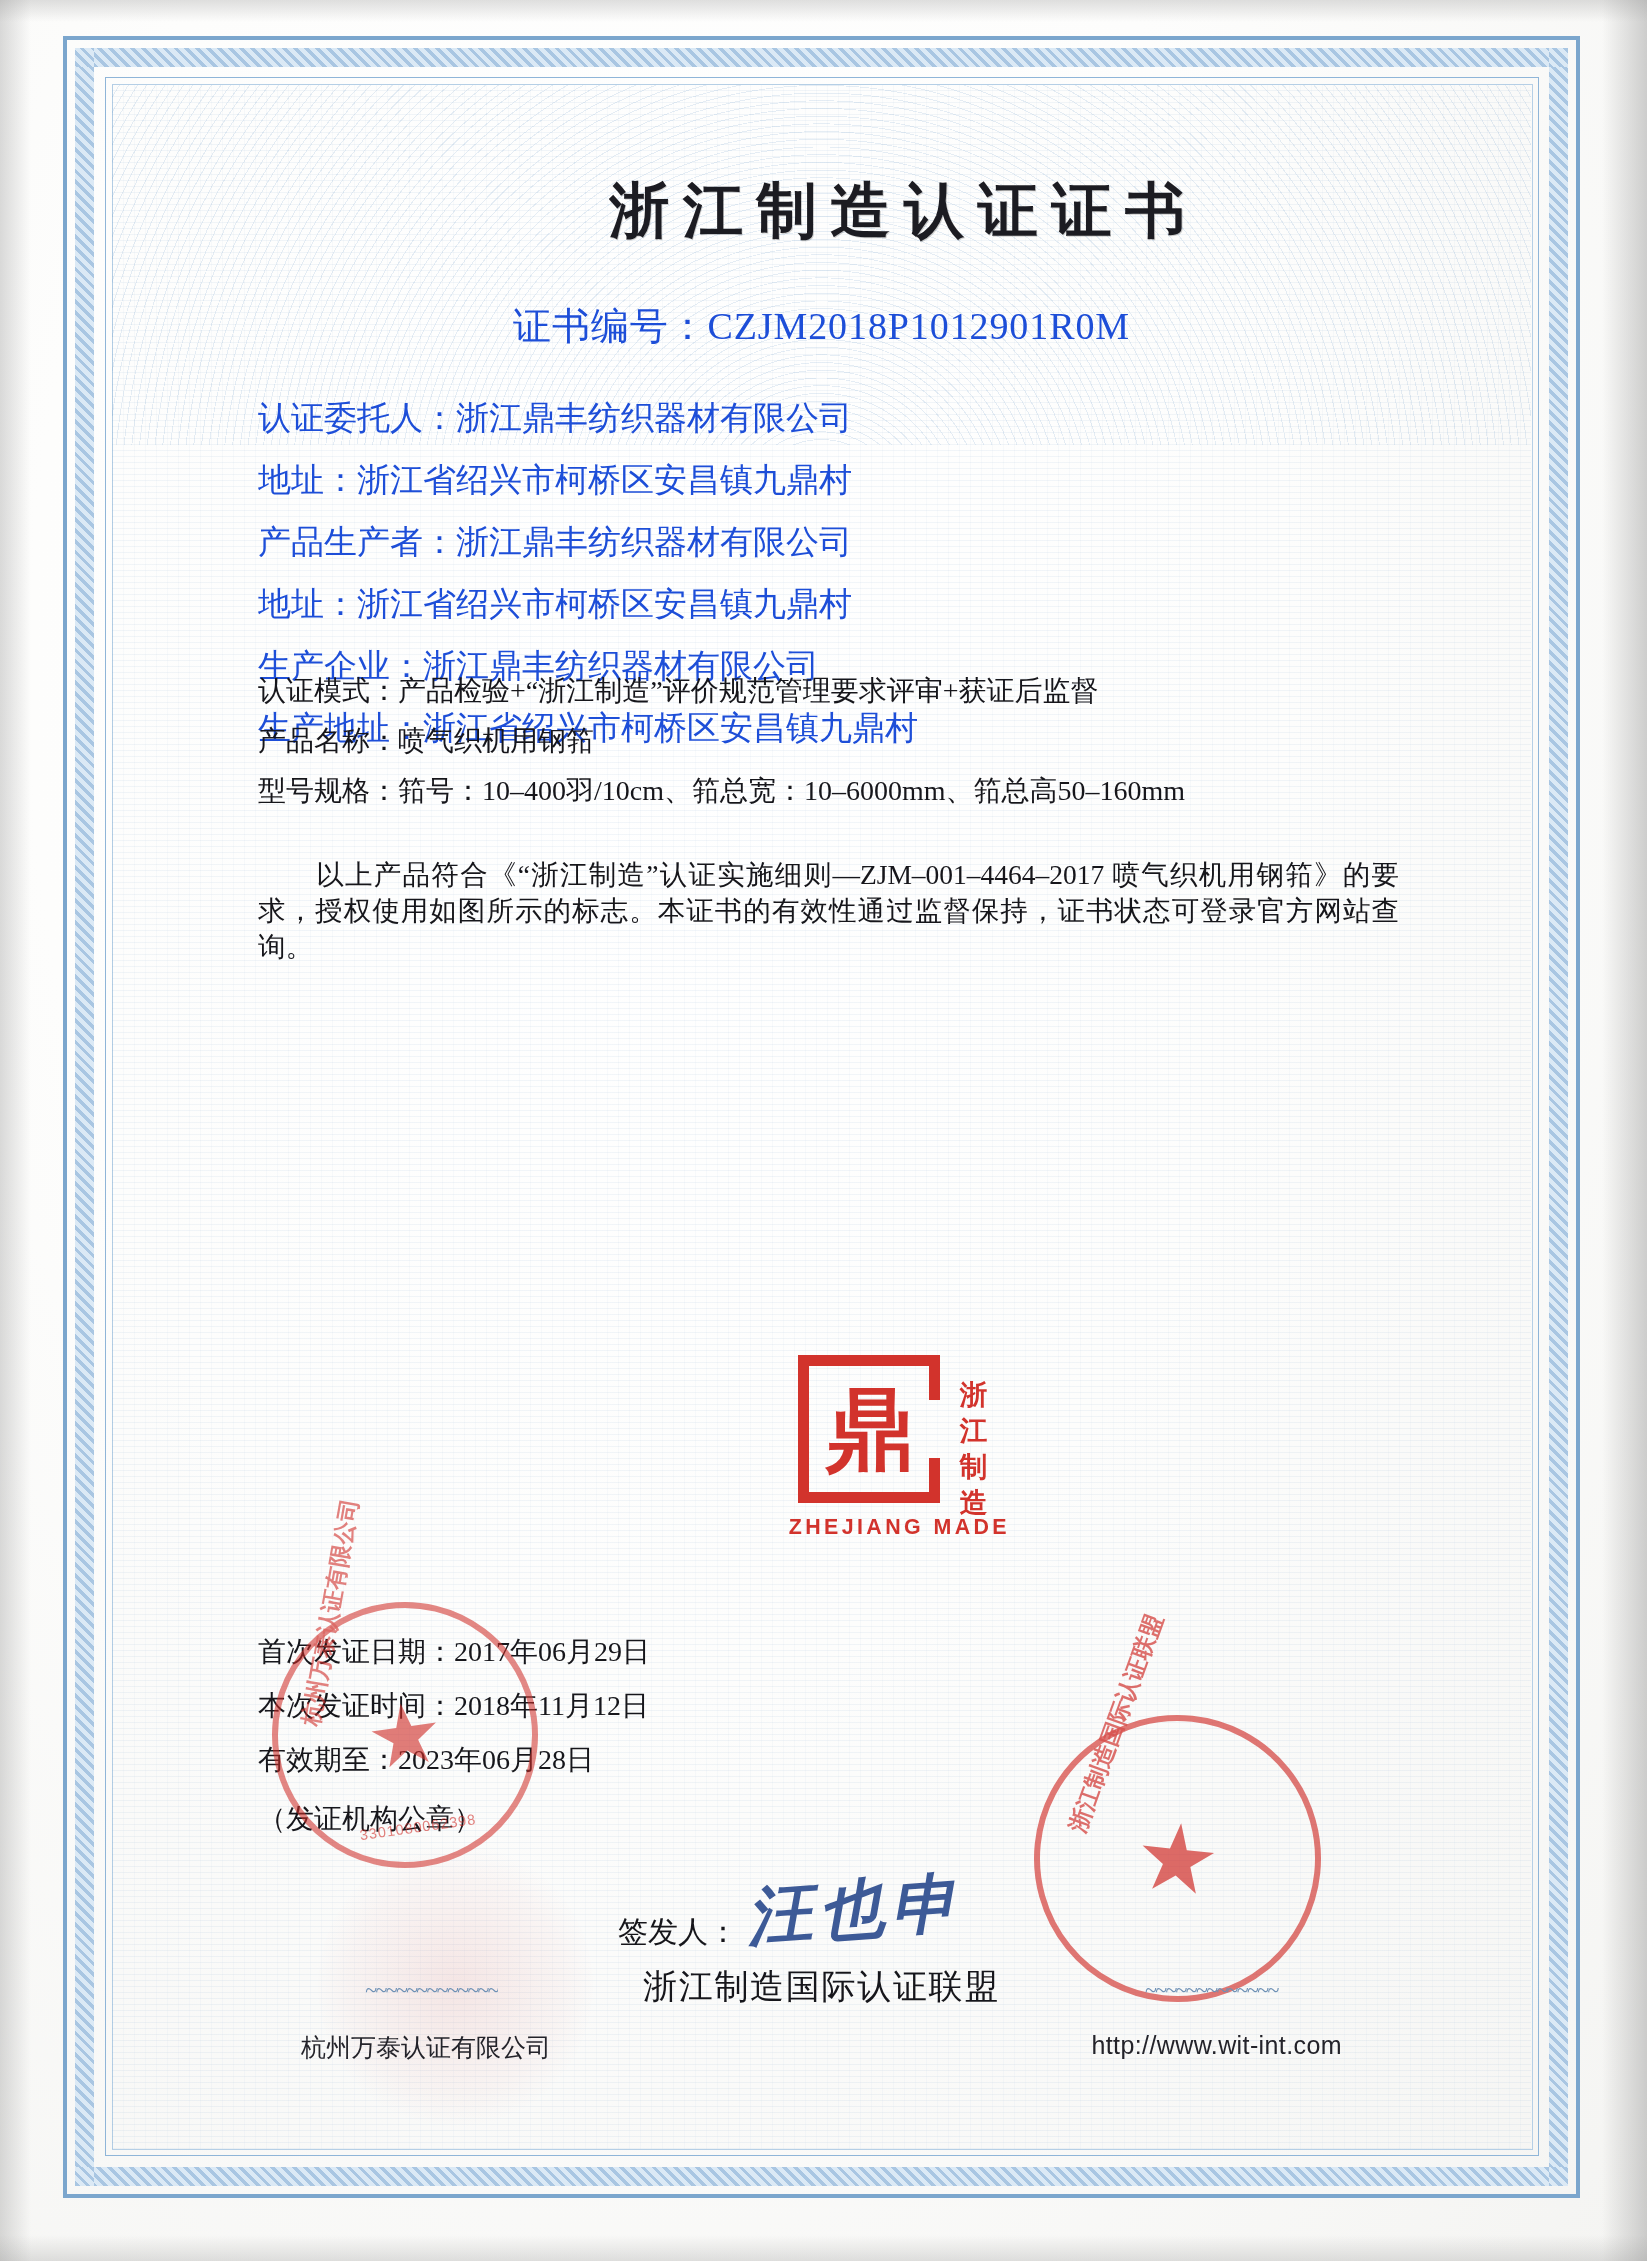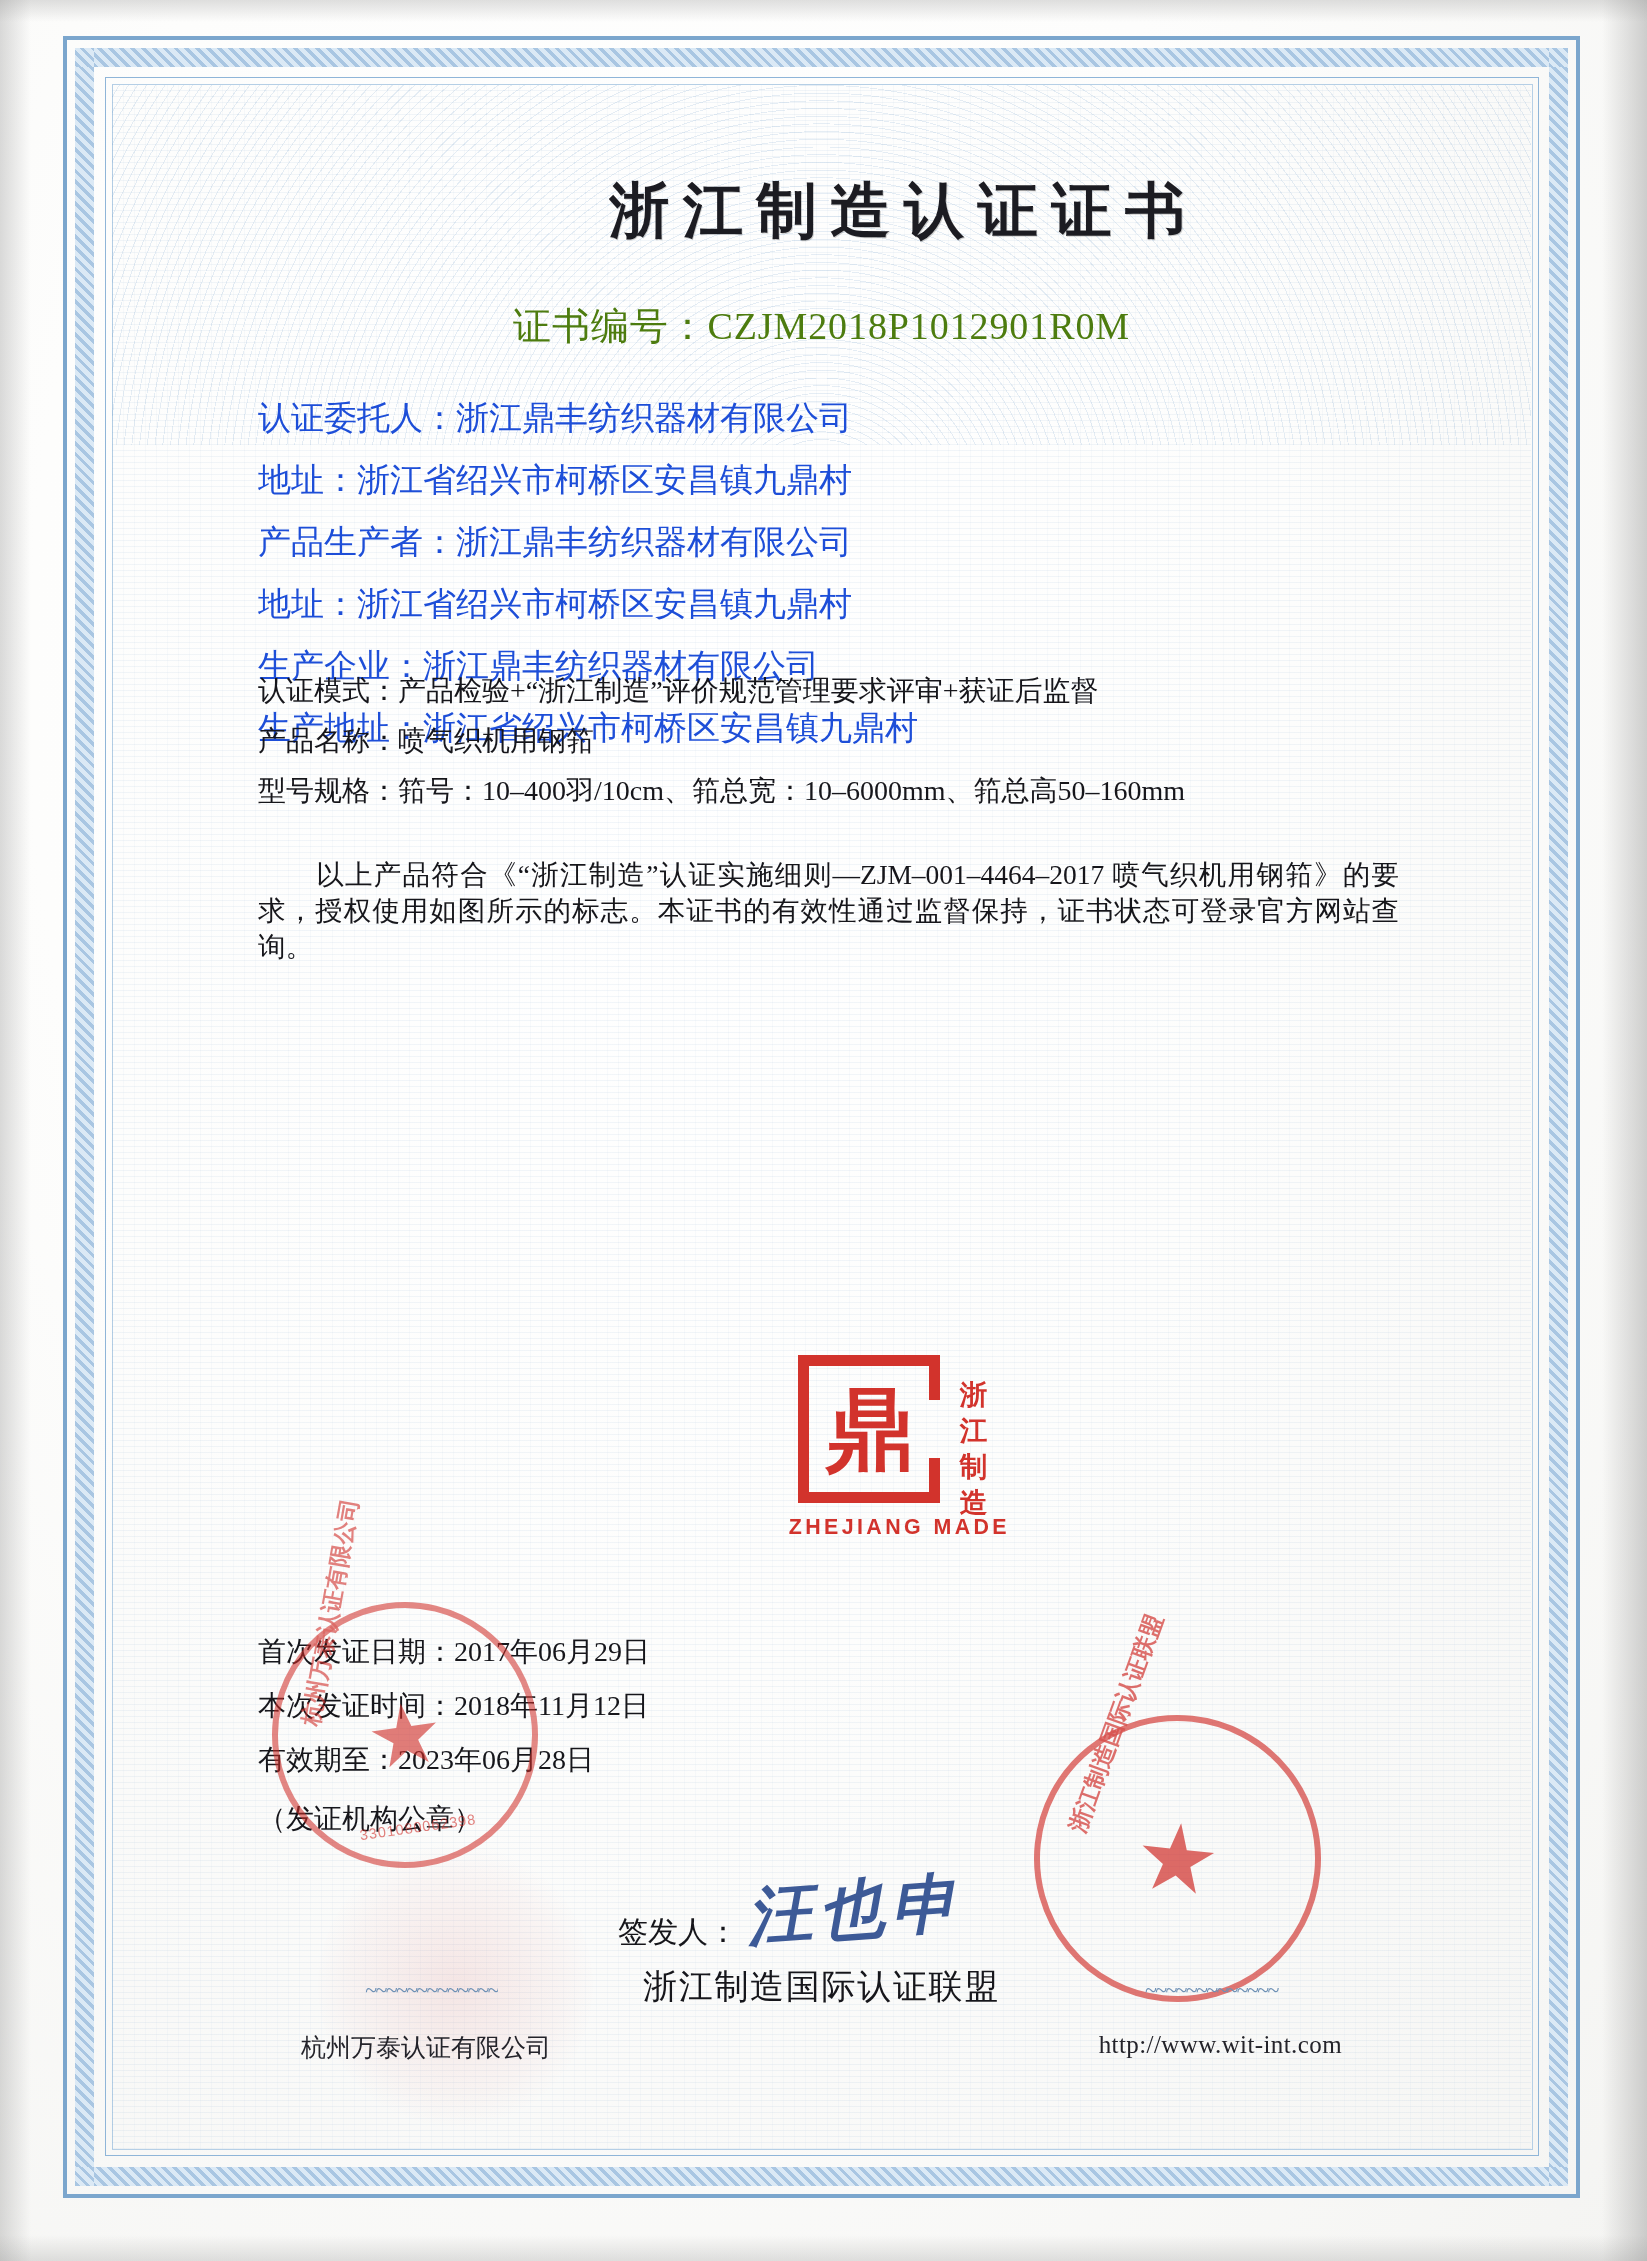--- a/index.html
+++ b/index.html
@@ -127,21 +127,21 @@
     text-shadow: 0.9px 0.9px 0 rgba(0,0,0,0.18);
     white-space: nowrap;
   }
 
   .cert-number {
     position: absolute;
     left: 0; top: 216px;
     width: 1419px;
     text-align: center;
     font-size: 38px;
-    color: #4d7c0f;
+    color: #1d4ed8;
     letter-spacing: 0.9px;
   }
 
   .info-block {
     position: absolute;
     left: 146px;
     top: 317px;
     width: 1149px;
   }
   .info-line {
@@ -377,21 +377,21 @@
     left: 0; top: 1946px;
     width: 1419px;
     display: flex;
     justify-content: space-between;
     padding: 0 189px;
     box-sizing: border-box;
     font-size: 25px;
     color: #23232a;
   }
   .footer-url {
-    font-family: Liberation Serif, serif;
+    font-family: Liberation Sans, sans-serif;
     letter-spacing: 0.4px;
   }
 
   
   .watermark {
     position: absolute;
     left: 206px;
     top: 1759px;
     width: 275px;
     height: 283px;

